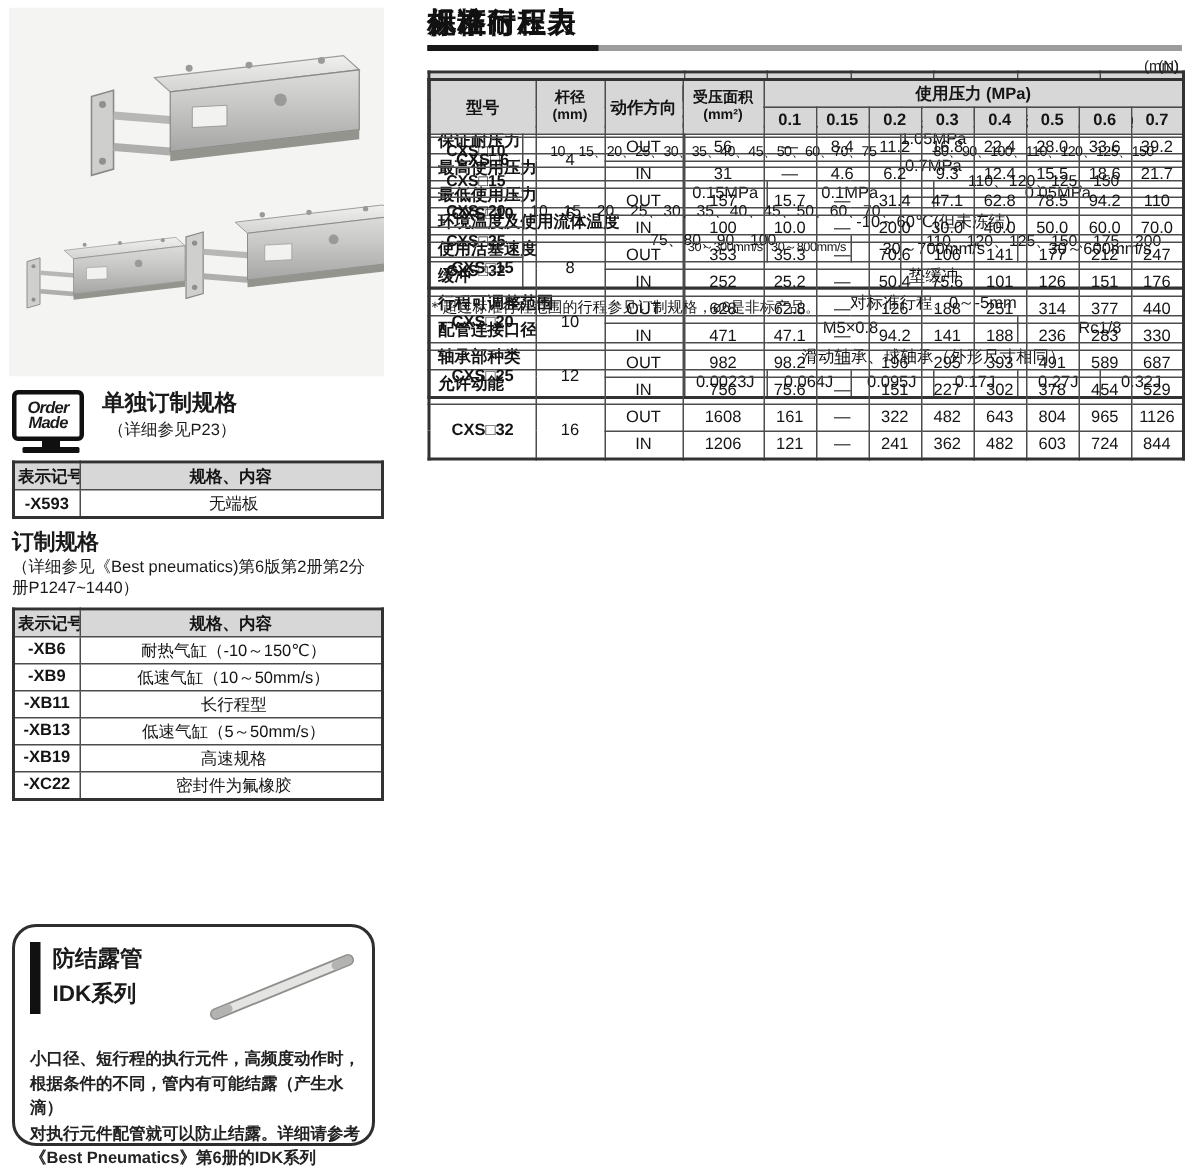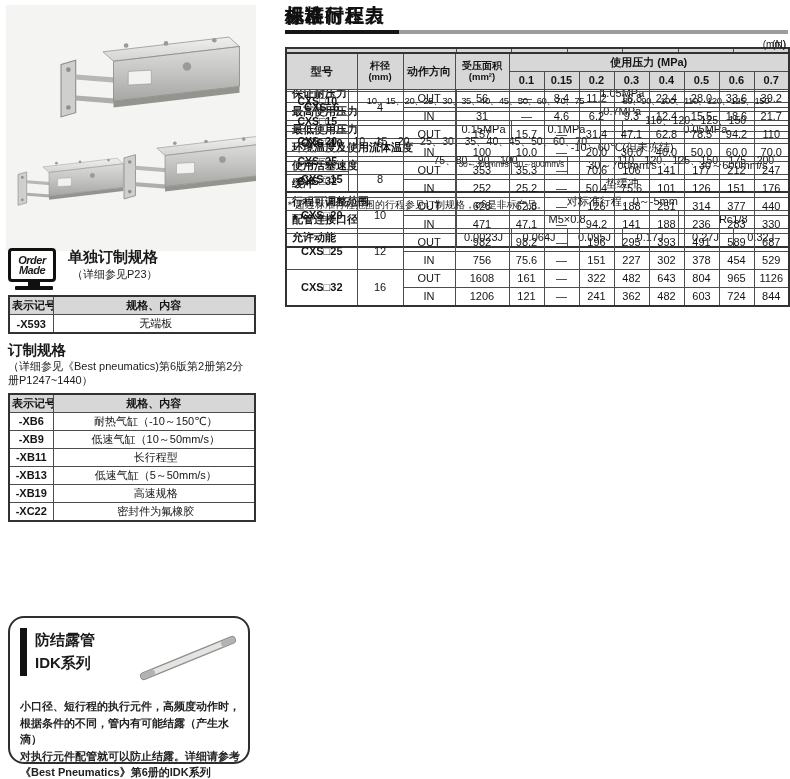--- a/index.html
+++ b/index.html
@@ -31,21 +31,21 @@
   .stroke-table .tight{font-size:9.5px;letter-spacing:-0.4px}
   .stroke-table .wrap{white-space:normal;line-height:1.8;font-size:10.5px}
   .foot{font-size:10px;margin-top:5px;color:#1a1a1a}
   .force-table{width:503px}
   .force-table th,.force-table td{height:17px}
   .hdr2{font-size:10px;line-height:1.05}
   .hdr2 .u{font-size:9.5px;font-weight:bold}
 
   
   .photo{position:absolute;left:6px;top:5px}
-  .om{position:absolute;left:8px;top:248px;width:246px}
+  .om{position:absolute;left:8px;top:260px;width:246px}
   .om-head{display:flex;align-items:flex-start}
   .om-icon{width:52px;flex:0 0 52px}
   .om-screen{width:42px;height:28px;border:3px solid #101010;border-radius:4px;background:#fff;display:flex;flex-direction:column;align-items:center;justify-content:center;font-style:italic;font-weight:bold;font-size:11px;line-height:0.95;letter-spacing:-0.5px}
   .om-stand{width:12px;height:4px;background:#101010;margin:0 auto}
   .om-base{width:38px;height:4px;background:#101010;margin:0 auto;border-radius:1px}
   .om-titles{padding-left:8px}
   .om-title{font-size:15px;font-weight:bold;line-height:1.15}
   .om-sub{font-size:11px;margin-top:2px;padding-left:4px}
   .t-left{width:246px;margin-top:5px}
   .t-left td.desc{text-align:center;padding-left:6px}
@@ -255,20 +255,24 @@
         <tr>
           <td class="lbl">行程可调整范围</td>
           <td colspan="6">对标准行程、0～-5mm</td>
         </tr>
         <tr>
           <td class="lbl">配管连接口径</td>
           <td colspan="4">M5×0.8</td>
           <td colspan="2">Rc1/8</td>
         </tr>
         <tr>
+          <td class="lbl">轴承部种类</td>
+          <td colspan="6">滑动轴承、球轴承（外形尺寸相同）</td>
+        </tr>
+        <tr>
           <td class="lbl">允许动能</td>
           <td>0.0023J</td>
           <td>0.064J</td>
           <td>0.095J</td>
           <td>0.17J</td>
           <td>0.27J</td>
           <td>0.32J</td>
         </tr>
       </tbody>
         </table>

